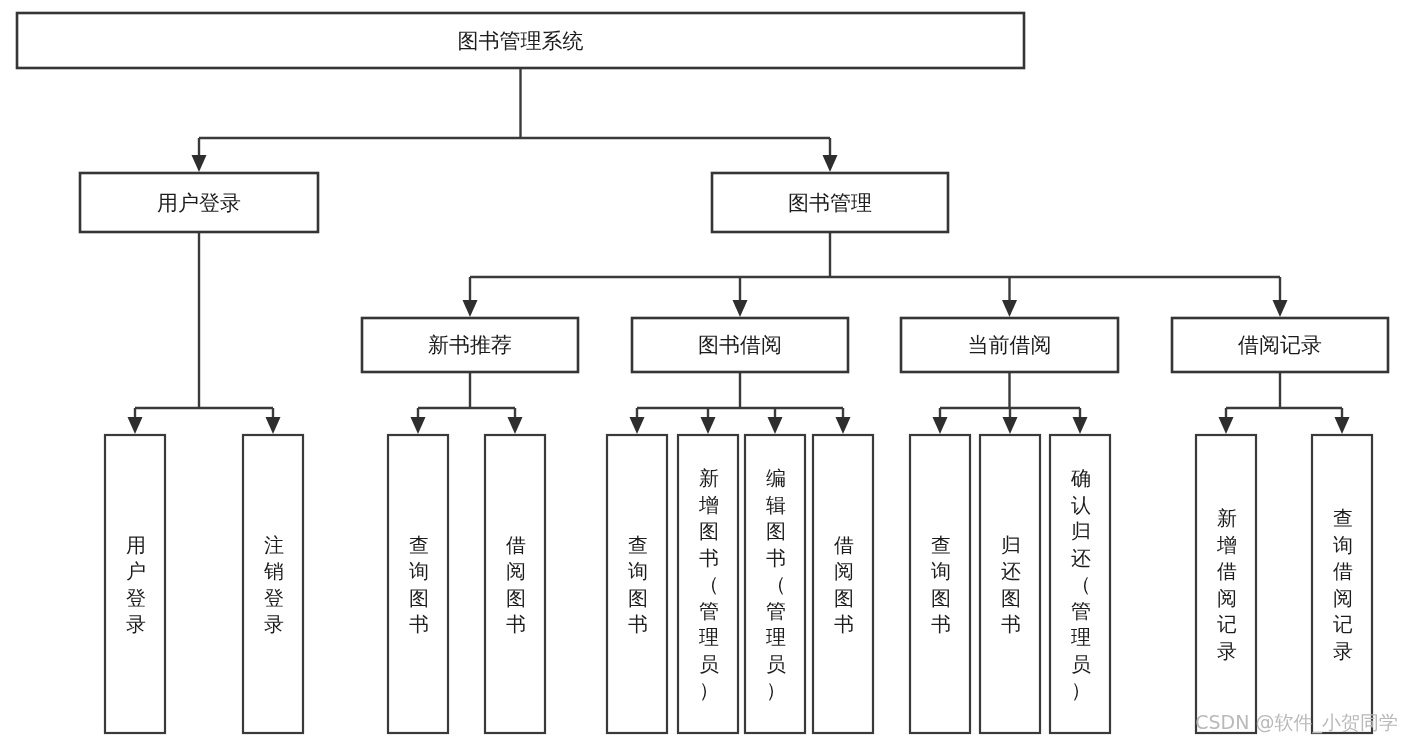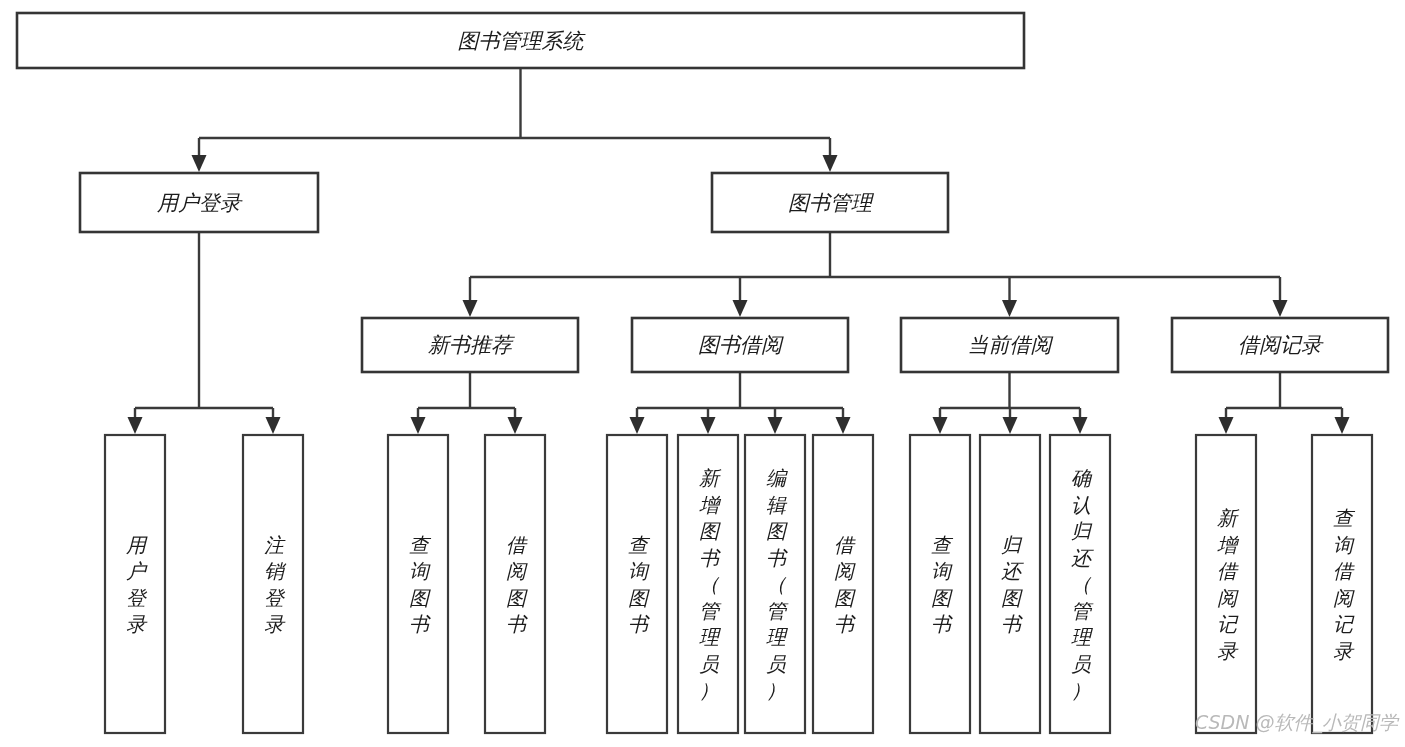--- a/index.html
+++ b/index.html
@@ -14,21 +14,20 @@
     font-family: "DejaVu Sans", "Liberation Sans", sans-serif;
     overflow: hidden;
     position: relative;
   }
   #diagram-root {
     position: absolute;
     left: 0;
     top: 0;
     width: 1405px;
     height: 612px;
-    font-style: italic;
   }
   svg#tree-svg {
     display: block;
     width: 1405px;
     height: 747px;
     background: #ffffff;
   }
   .node-box {
     fill: #ffffff;
     stroke: #353535;

